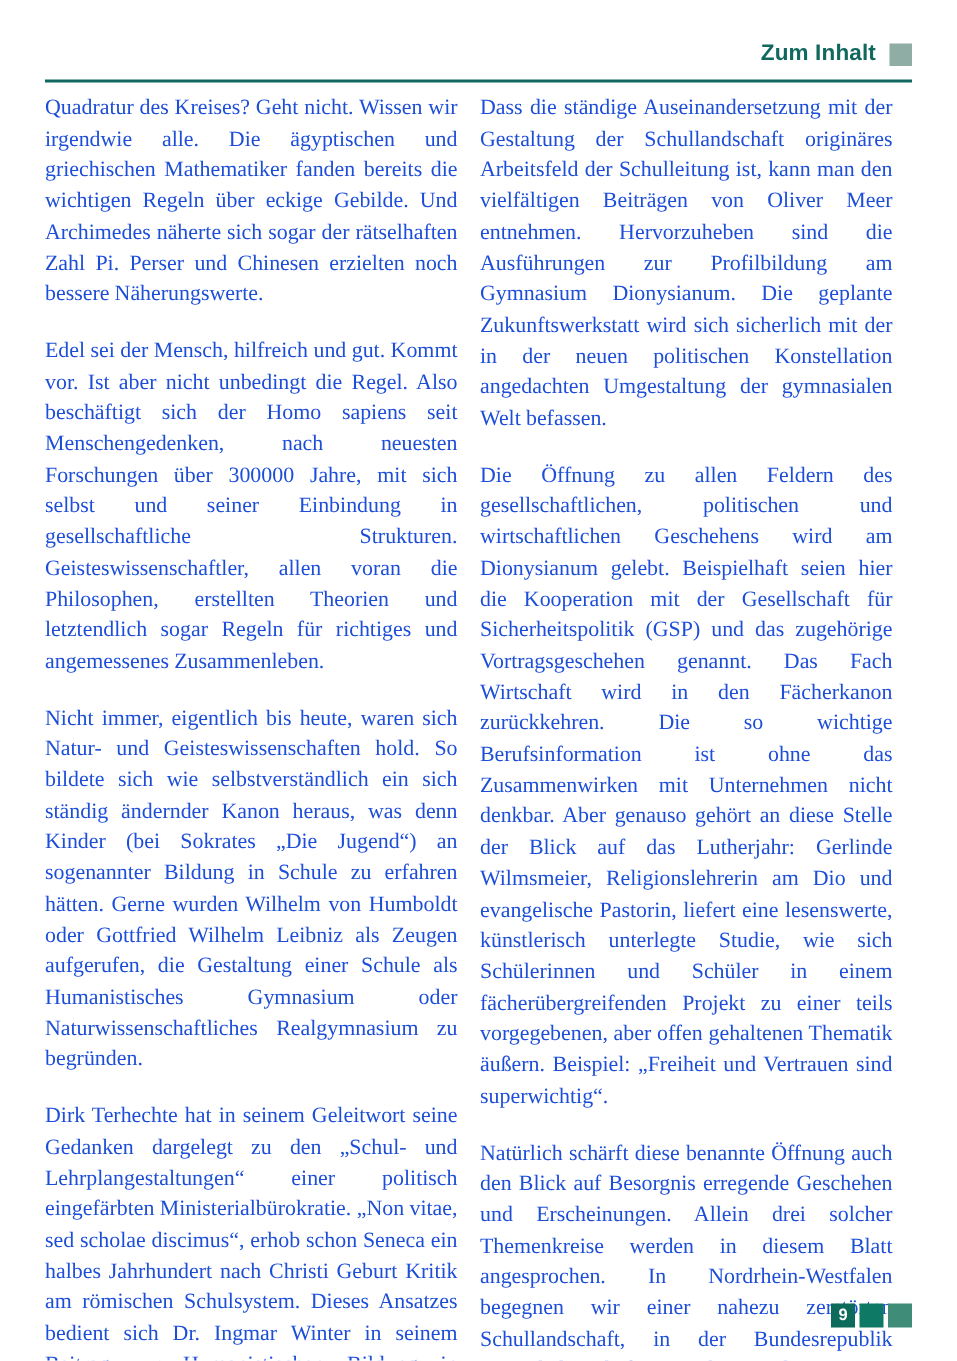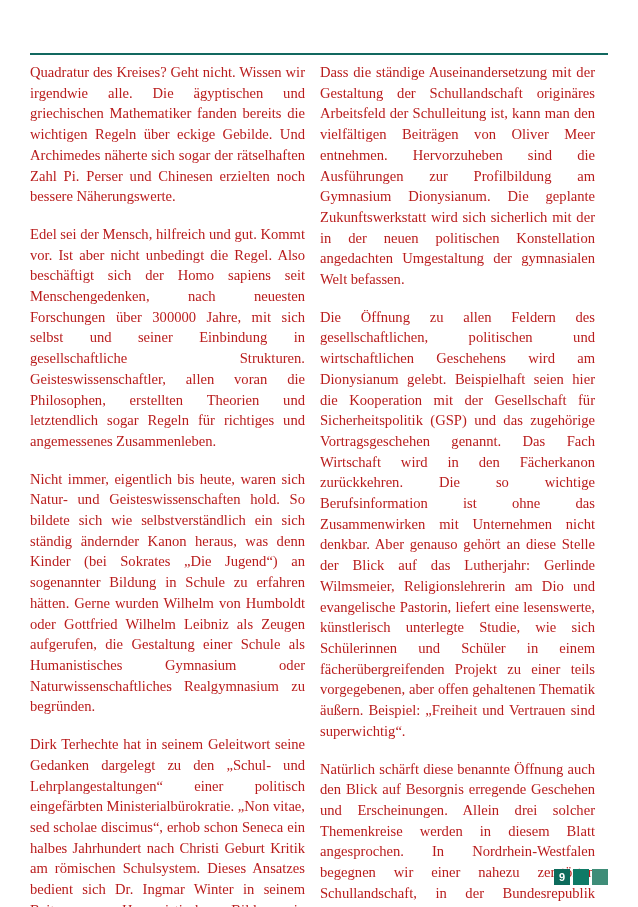--- a/index.html
+++ b/index.html
@@ -72,21 +72,21 @@
     gap: 15px;
   }
   .column {
     width: 275px;
   }
   p.body-par {
     margin: 0 0 17px 0;
     font-size: 14.6px;
     line-height: 20.7px;
     text-align: justify;
-    color: #b91c1c;
+    color: #1d4ed8;
     hyphens: manual;
     word-spacing: -0.2px;
   }
   p.body-par:last-child {
     margin-bottom: 0;
   }
 
   
   .footer {
     position: absolute;
@@ -120,20 +120,24 @@
     background: #3f8d78;
     margin-left: 3px;
   }
 </style>
 </head>
 <body>
 
 <div class="page">
 
   <div class="header">
+    <div class="header-inner">
+      <span class="header-title">Zum Inhalt</span>
+      <span class="header-square"></span>
+    </div>
     <div class="header-rule"></div>
   </div>
 
   <div class="columns">
 
     <div class="column">
       <p class="body-par">Quadratur des Kreises? Geht nicht. Wissen wir irgendwie alle. Die ägyptischen und griechischen Mathematiker fanden bereits die wichtigen Regeln über eckige Gebilde. Und Archimedes näherte sich sogar der rätselhaften Zahl Pi. Perser und Chinesen erzielten noch bessere Näherungswerte.</p>
       <p class="body-par">Edel sei der Mensch, hilfreich und gut. Kommt vor. Ist aber nicht unbedingt die Regel. Also beschäftigt sich der Homo sapiens seit Menschengedenken, nach neuesten Forschungen über 300000 Jahre, mit sich selbst und seiner Einbindung in gesellschaftliche Strukturen. Geisteswissenschaftler, allen voran die Philosophen, erstellten Theorien und letztendlich sogar Regeln für richtiges und angemessenes Zusammenleben.</p>
       <p class="body-par">Nicht immer, eigentlich bis heute, waren sich Natur- und Geisteswissenschaften hold. So bildete sich wie selbstverständlich ein sich ständig ändernder Kanon heraus, was denn Kinder (bei Sokrates „Die Jugend“) an sogenannter Bildung in Schule zu erfahren hätten. Gerne wurden Wilhelm von Humboldt oder Gottfried Wilhelm Leibniz als Zeugen aufgerufen, die Gestaltung einer Schule als Humanistisches Gymnasium oder Naturwissenschaftliches Realgymnasium zu begründen.</p>
       <p class="body-par">Dirk Terhechte hat in seinem Geleitwort seine Gedanken dargelegt zu den „Schul- und Lehrplangestaltungen“ einer politisch eingefärbten Ministerialbürokratie. „Non vitae, sed scholae discimus“, erhob schon Seneca ein halbes Jahrhundert nach Christi Geburt Kritik am römischen Schulsystem. Dieses Ansatzes bedient sich Dr. Ingmar Winter in seinem Beitrag zur Humanistischen Bildung in Rheine. Als Kontrapunkt erweist sich der Blick auf das heutige Deutschabitur.</p>

